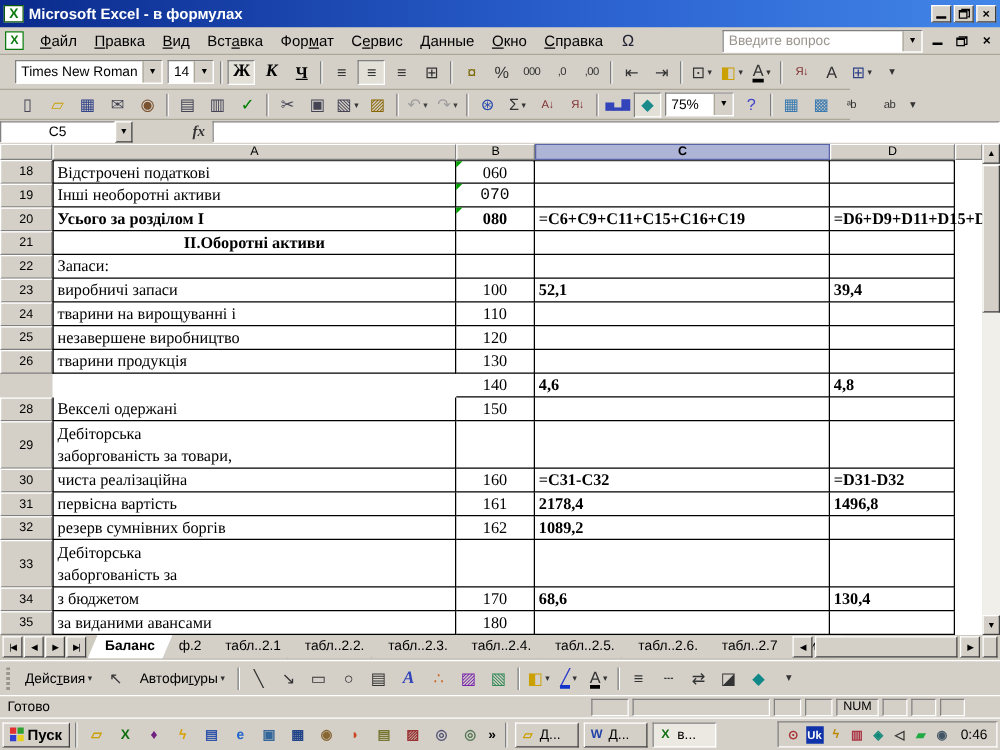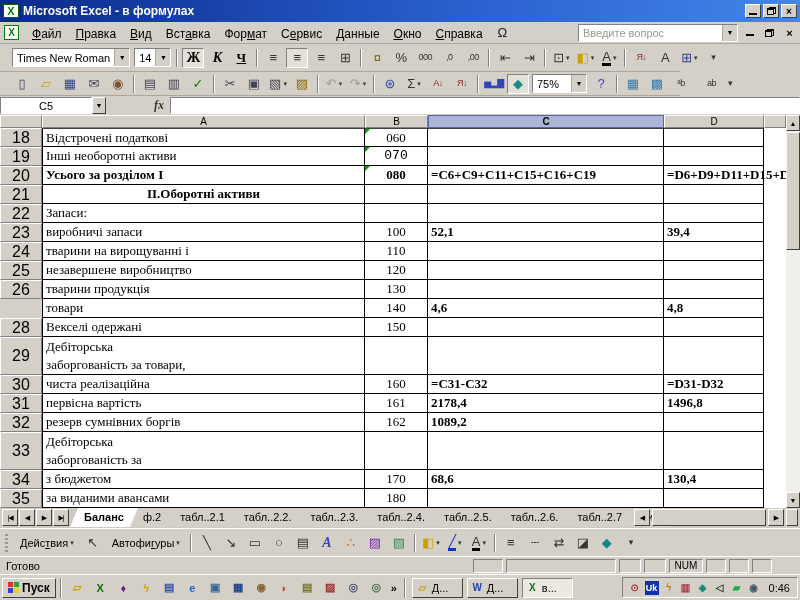--- a/index.html
+++ b/index.html
@@ -77,21 +77,21 @@
   .gridarea{position:absolute;top:115px;left:0;width:800px;height:393px;background:#d4d0c8;overflow:hidden;}
   .sheet{position:absolute;left:42px;top:13px;width:744px;height:380px;background:#fff;}
   .corner{position:absolute;left:0;top:0;width:42px;height:13px;background:#d4d0c8;
     border:1px solid;border-color:#fff #808080 #808080 #fff;}
   .colhdr{position:absolute;top:0;height:13px;background:#d4d0c8;
     border:1px solid;border-color:#fff #808080 #808080 #fff;
     font-size:10px;text-align:center;line-height:11px;}
   .colhdr.sel{background:#aeb4d6;border:1px solid #5a64a8;font-weight:bold;}
   .rowhdr{position:absolute;left:0;width:42px;background:#d4d0c8;
     border:1px solid;border-color:#fff #808080 #808080 #fff;
-    font-size:16px;display:flex;align-items:center;justify-content:center;}
+    font-size:10px;display:flex;align-items:center;justify-content:center;}
   .cell{position:absolute;border-right:1px solid #000;border-bottom:1px solid #000;
     font-family:"Liberation Serif",serif;font-size:13px;padding:0 3px;white-space:nowrap;z-index:1;}
   .cell.topb{border-top:1px solid #404040;}
   .cell.leftb{border-left:1px solid #000;}
   .cell.b{font-weight:bold;}
   .cell.ctr{text-align:center;}
   .cell.wrap{white-space:pre-line;line-height:18px;padding-top:1px;}
   .tri{position:absolute;left:0;top:0;width:0;height:0;border-top:5px solid #00a000;border-right:5px solid transparent;}
   .vscroll{position:absolute;left:786px;top:0;width:14px;height:393px;background:#f1efe9;z-index:5;}
   .sb{position:absolute;left:0;width:14px;background:#d4d0c8;border:1px solid;border-color:#fff #404040 #404040 #fff;
@@ -415,21 +415,20 @@
       <div class="cell leftb" style="left: 42px; top: 146px; width: 323px; height: 19px; line-height: 18px;">незавершене виробництво</div>
       <div class="cell ctr" style="left: 365px; top: 146px; width: 63px; height: 19px; line-height: 18px;">120</div>
       <div class="cell b" style="left: 428px; top: 146px; width: 236px; height: 19px; line-height: 18px;"></div>
       <div class="cell b" style="left: 664px; top: 146px; width: 100px; height: 19px; line-height: 18px;"></div>
       <div class="rowhdr" style="top: 165px; height: 19px;">26</div>
       <div class="cell leftb" style="left: 42px; top: 165px; width: 323px; height: 19px; line-height: 18px;">тварини продукція</div>
       <div class="cell ctr" style="left: 365px; top: 165px; width: 63px; height: 19px; line-height: 18px;">130</div>
       <div class="cell b" style="left: 428px; top: 165px; width: 236px; height: 19px; line-height: 18px;"></div>
       <div class="cell b" style="left: 664px; top: 165px; width: 100px; height: 19px; line-height: 18px;"></div>
       <div class="rowhdr" style="top: 184px; height: 19px; margin-top: 40px;">27</div>
-      <div class="cell leftb" style="left: 42px; top: 184px; width: 323px; height: 19px; line-height: 18px;">товари</div>
       <div class="cell ctr" style="left: 365px; top: 184px; width: 63px; height: 19px; line-height: 18px;">140</div>
       <div class="cell b" style="left: 428px; top: 184px; width: 236px; height: 19px; line-height: 18px;">4,6</div>
       <div class="cell b" style="left: 664px; top: 184px; width: 100px; height: 19px; line-height: 18px;">4,8</div>
       <div class="rowhdr" style="top: 203px; height: 19px;">28</div>
       <div class="cell leftb" style="left: 42px; top: 203px; width: 323px; height: 19px; line-height: 18px;">Векселі одержані</div>
       <div class="cell ctr" style="left: 365px; top: 203px; width: 63px; height: 19px; line-height: 18px;">150</div>
       <div class="cell b" style="left: 428px; top: 203px; width: 236px; height: 19px; line-height: 18px;"></div>
       <div class="cell b" style="left: 664px; top: 203px; width: 100px; height: 19px; line-height: 18px;"></div>
       <div class="rowhdr" style="top: 222px; height: 38px;">29</div>
       <div class="cell leftb wrap" style="left: 42px; top: 222px; width: 323px; height: 38px; line-height: 18px;">Дебіторська

